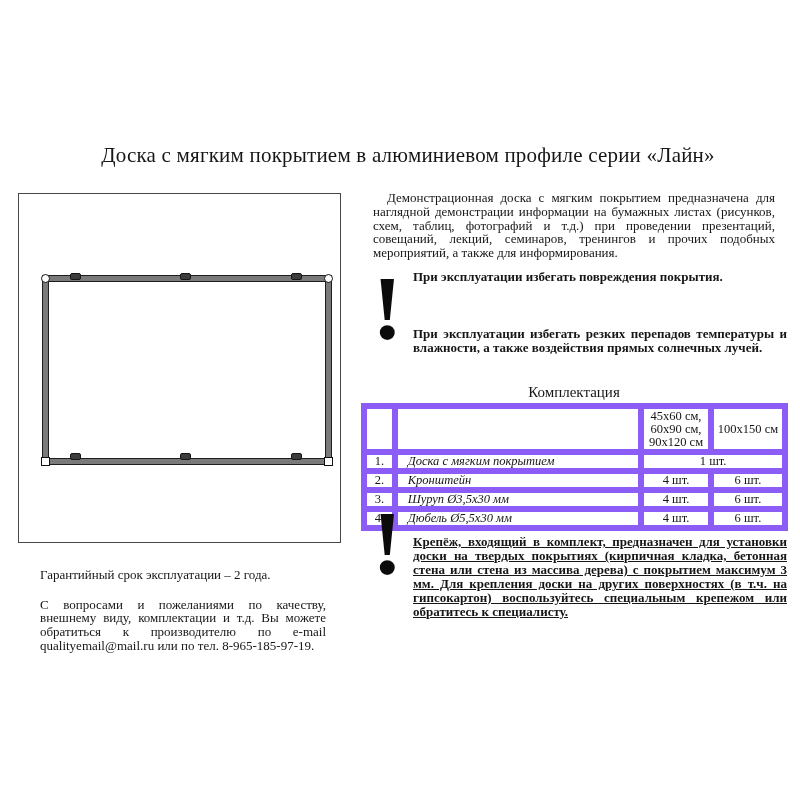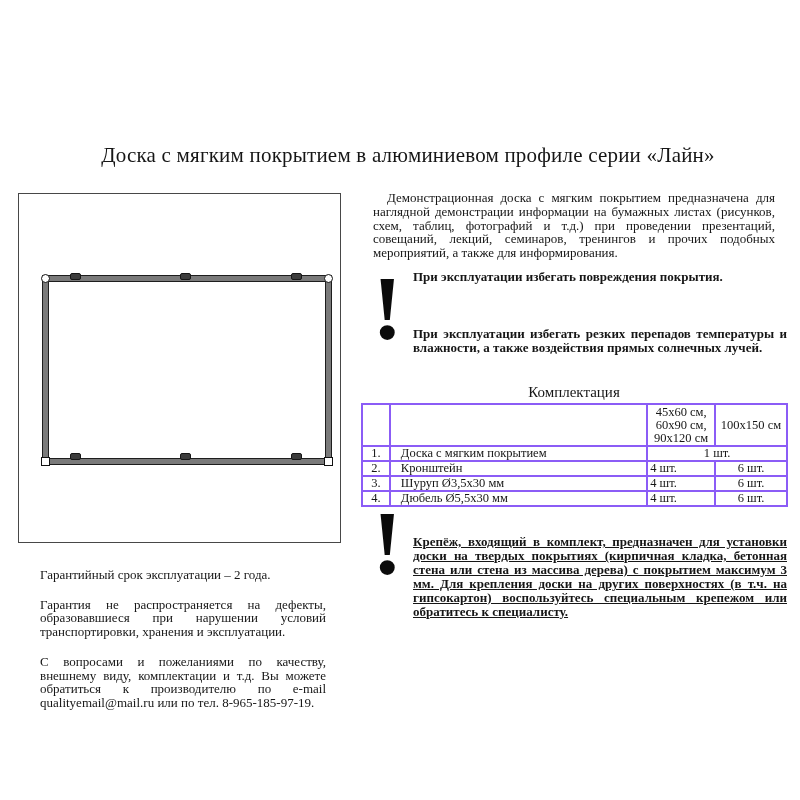--- a/index.html
+++ b/index.html
@@ -39,25 +39,25 @@
   .warn{font-weight:bold;font-size:13px;line-height:14px;width:374px;left:413px;
         text-align:justify;}
   .warn1{top:270px;}
   .warn2{top:327px;}
   .warn3{top:535px;text-decoration:underline;}
 
   
   .kit-heading{left:361px;top:384px;width:426px;text-align:center;font-size:15px;}
   table.kit{position:absolute;left:361px;top:403px;width:427px;border-collapse:collapse;
             font-size:12.5px;color:#161616;}
-  table.kit td{border:2px solid #8b5cf6;padding:0 2px;height:13px;line-height:13px;
+  table.kit td{border:6px solid #8b5cf6;padding:0 2px;height:13px;line-height:13px;
                vertical-align:middle;}
   table.kit td.num{width:23px;text-align:center;}
-  table.kit td.name{width:260px;padding-left:10px;text-align:left;}
-  table.kit td.qty{width:64px;}
+  table.kit td.name{width:260px;padding-left:10px;text-align:left;font-style:italic;}
+  table.kit td.qty{width:64px;text-align:center;}
   table.kit td.qty2{width:68px;text-align:center;}
   table.kit tr.hdr td{height:40px;line-height:13px;text-align:center;}
   table.kit .szline{display:block;}
 
   
   .warranty{left:24px;top:552px;width:318px;font-size:13px;line-height:13.7px;text-align:justify;}
   .warranty p{margin:16px;}
   .b{font-weight:normal;}
 </style>
 </head>
@@ -125,17 +125,16 @@
     <td class="qty2">6 шт.</td>
   </tr>
 </tbody>
   </table>
 
 <div class="abs bang bang2">!</div>
 <div class="abs warn warn3">Крепёж, входящий в комплект, предназначен для установки доски на твердых покрытиях (кирпичная кладка, бетонная стена или стена из массива дерева) с покрытием максимум 3 мм. Для крепления доски на других поверхностях (в т.ч. на гипсокартон) воспользуйтесь специальным крепежом или обратитесь к специалисту.</div>
 
 <div class="abs warranty">
   <p>Гарантийный срок эксплуатации – 2 года.</p>
-  <p>Гарантия не распространяется на дефекты, образовавшиеся при нарушении условий транспортировки, хранения и эксплуатации.</p>
   <p>
     <span>С вопросами и пожеланиями по качеству, внешнему виду, комплектации и т.д. Вы можете обратиться к производителю по e-mail </span><span class="b">qualityemail@mail.ru</span><span> или по тел. </span><span class="b">8-965-185-97-19</span><span>.</span>
   </p>
 </div>
 
 </body></html>

